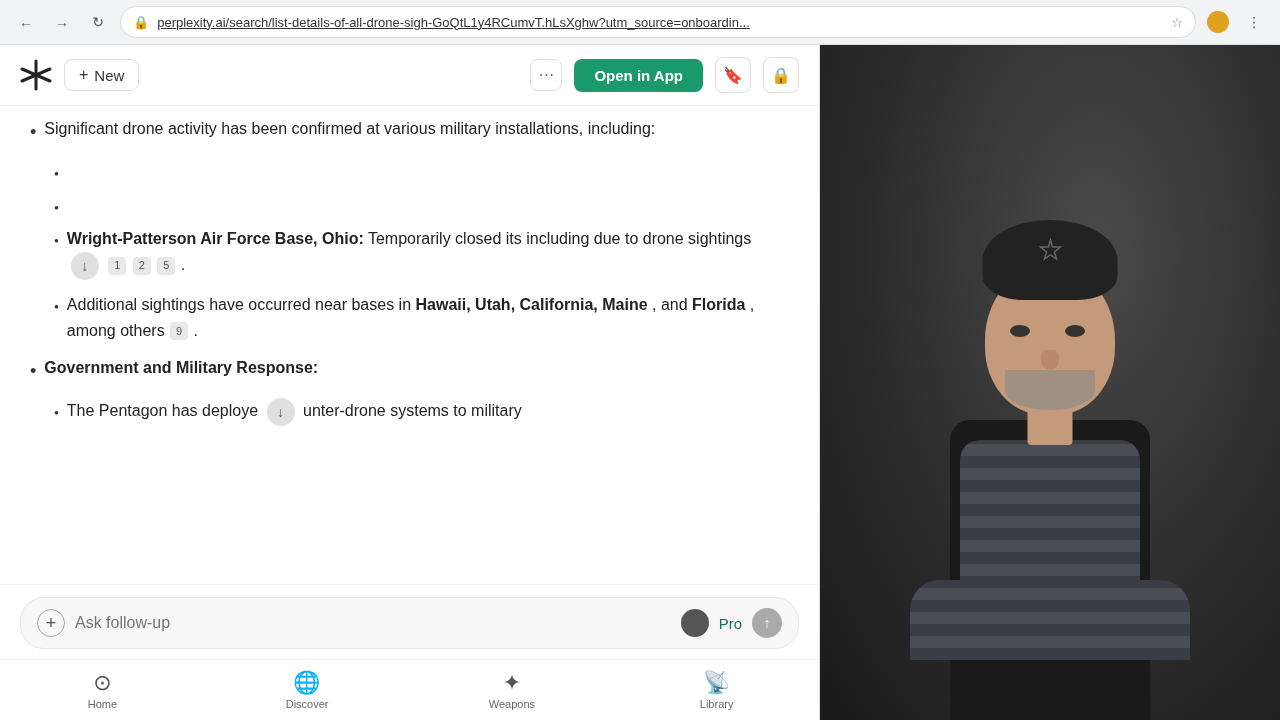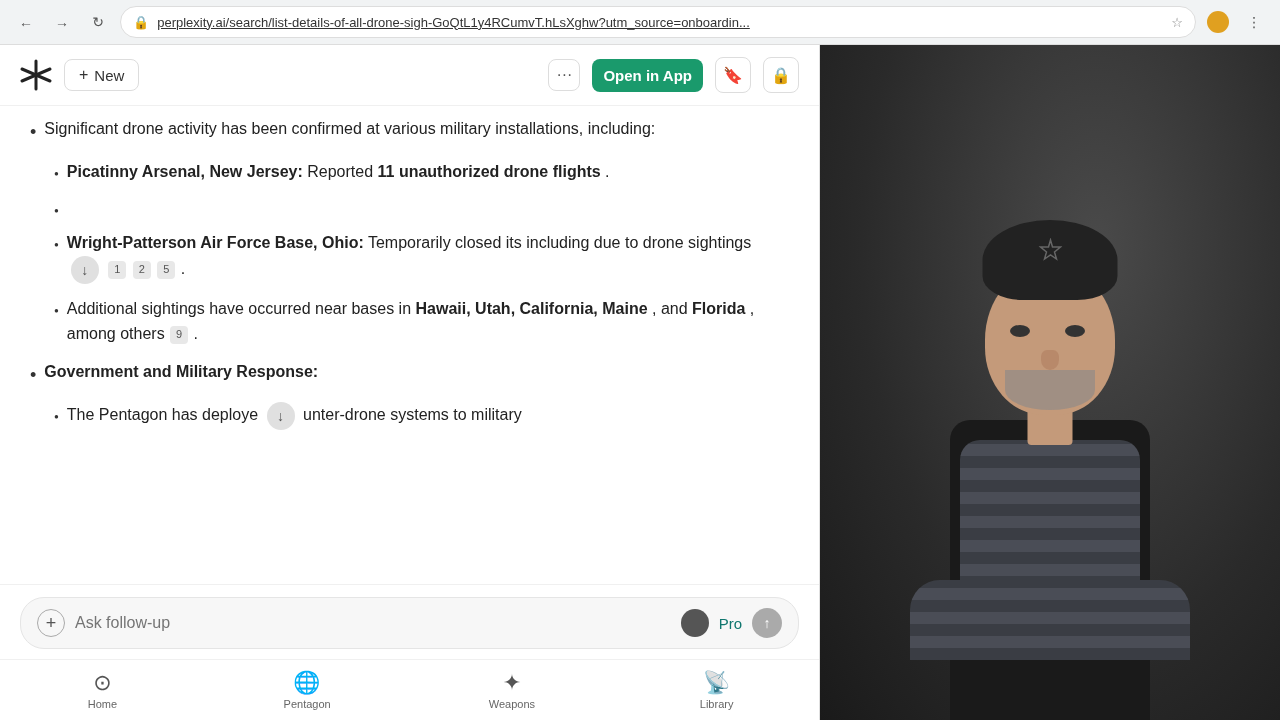--- a/index.html
+++ b/index.html
@@ -114,21 +114,21 @@
       cursor: pointer;
       display: flex; align-items: center; justify-content: center;
       font-size: 16px;
       color: #555;
     }
     .open-app-btn {
       background: #1a9a6c;
       color: #fff;
       border: none;
       border-radius: 8px;
-      padding: 8px 11px;
+      padding: 8px 20px;
       font-size: 15px;
       font-weight: 600;
       cursor: pointer;
     }
     .bookmark-btn, .lock-btn {
       width: 36px; height: 36px;
       border-radius: 8px;
       border: 1px solid #ddd;
       background: #fff;
       cursor: pointer;
@@ -426,26 +426,20 @@
         <li>
           <span class="bullet-dot">•</span>
           <span>Significant drone activity has been confirmed at various military installations, including:</span>
         </li>
       </ul>
 
       <ul class="sub-list">
 
         <li>
           <span class="sub-bullet">●</span>
-          <span>
-            <span class="bold">Picatinny Arsenal, New Jersey:</span>
-            <span> Reported </span>
-            <span class="bold">11 unauthorized drone flights</span>
-            <span>.</span>
-          </span>
         </li>
 
         <li>
           <span class="sub-bullet">●</span>
         </li>
 
         <li>
           <span class="sub-bullet">●</span>
           <span>
             <span class="bold">Wright-Patterson Air Force Base, Ohio:</span>
@@ -501,21 +495,21 @@
       </div>
     </div>
 
     <div class="bottom-nav">
       <div class="nav-item">
         <span class="nav-item-icon">⊙</span>
         <span class="nav-item-label">Home</span>
       </div>
       <div class="nav-item">
         <span class="nav-item-icon">🌐</span>
-        <span class="nav-item-label">Pentagon</span>
+        <span class="nav-item-label">Discover</span>
       </div>
       <div class="nav-item">
         <span class="nav-item-icon">✦</span>
         <span class="nav-item-label">Weapons</span>
       </div>
       <div class="nav-item">
         <span class="nav-item-icon">📡</span>
         <span class="nav-item-label">Library</span>
       </div>
     </div>

